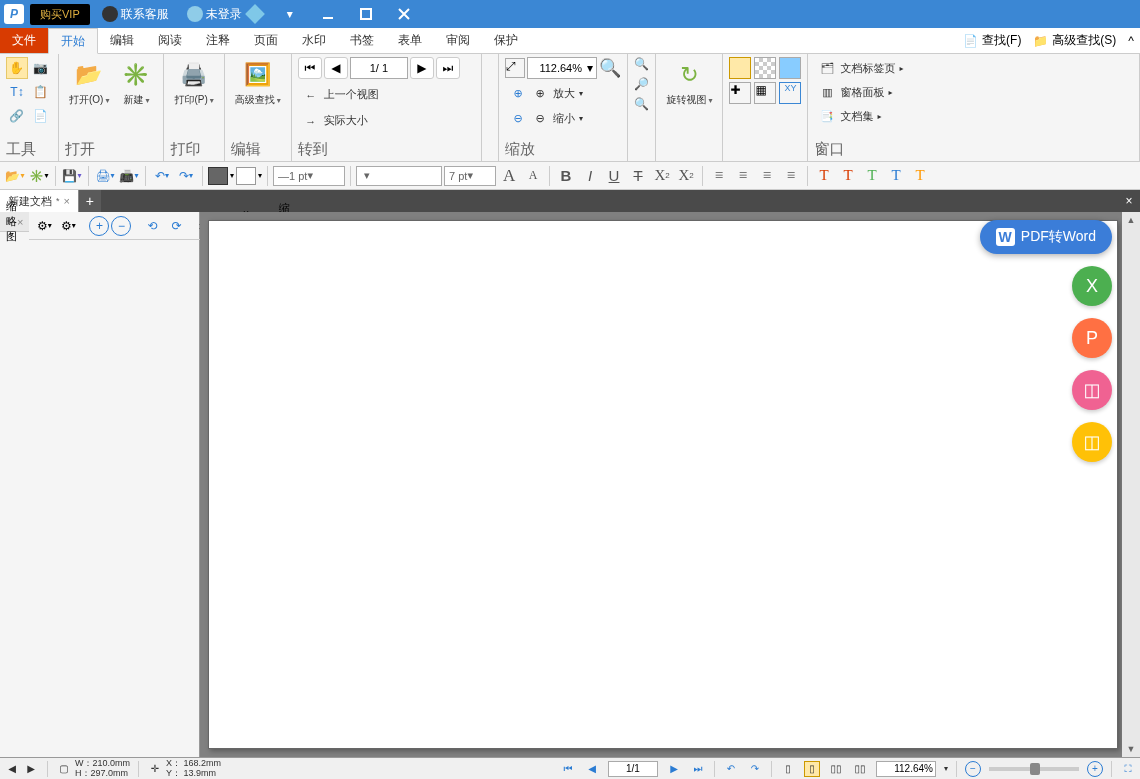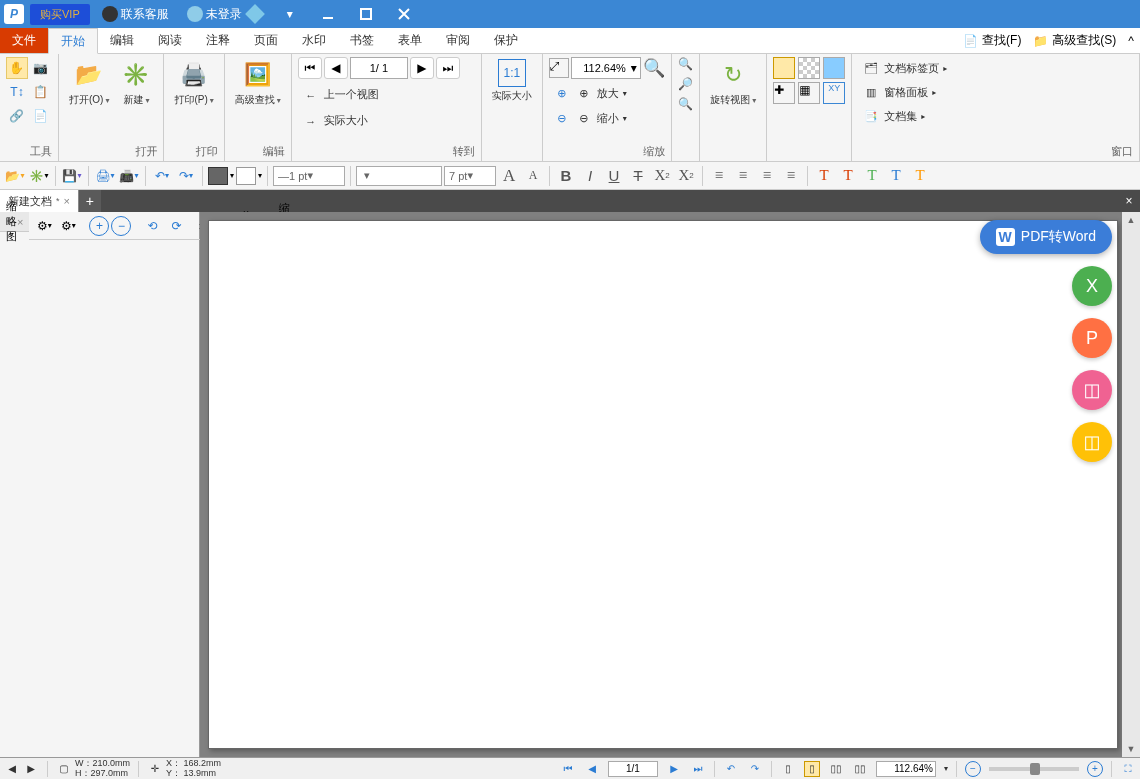--- a/index.html
+++ b/index.html
@@ -3,40 +3,40 @@
 <meta charset="utf-8">
 <style>
 * { margin:0; padding:0; box-sizing:border-box; font-family:"Microsoft YaHei",Arial,sans-serif; }
 body { width:1140px; height:779px; overflow:hidden; background:#f0f0f0; font-size:12px; }
 
 
 .titlebar { height:28px; background:#3b87d4; display:flex; align-items:center; color:#fff; padding:0 4px; }
 .titlebar .logo { width:20px; height:20px; background:#fff; border-radius:3px; display:flex; align-items:center; justify-content:center; color:#3b87d4; font-weight:bold; margin-right:6px; font-style:italic; }
 .titlebar .title { flex:1; font-size:12px; }
 .tb-right { display:flex; align-items:center; gap:6px; }
-.vip-btn { background:#1d4ed8; color:#e0b040; padding:3px 10px; border-radius:2px; font-size:11px; }
+.vip-btn { background:#000000; color:#e0b040; padding:3px 10px; border-radius:2px; font-size:11px; }
 .tb-item { display:flex; align-items:center; gap:3px; font-size:12px; padding:0 6px; }
 .tb-item .avatar { width:16px; height:16px; border-radius:50%; background:#fff; }
 .diamond { width:14px; height:14px; background:#7fc8e8; transform:rotate(45deg); display:inline-block; margin-left:3px; }
 .wctrl { width:32px; height:28px; display:flex; align-items:center; justify-content:center; }
 .wctrl svg { width:14px; height:14px; }
 
 
 .menubar { height:26px; background:#fff; display:flex; align-items:stretch; border-bottom:1px solid #ccc; }
 .menu-item { padding:0 12px; display:flex; align-items:center; font-size:12px; color:#333; }
 .menu-item.file { background:#d83b01; color:#fff; }
 .menu-item.active { background:#f5f5f5; color:#2b7cd3; border:1px solid #ccc; border-bottom:1px solid #f5f5f5; margin-bottom:-1px; }
 .menu-spacer { flex:1; }
 .menu-find { display:flex; align-items:center; padding:0 6px; gap:4px; }
 
 
 .ribbon { height:108px; background:#f5f5f5; display:flex; border-bottom:1px solid #ccc; }
 .rgroup { border-right:1px solid #ccc; padding:3px 6px 2px; display:flex; flex-direction:column; }
 .rgroup-body { flex:1; display:flex; align-items:flex-start; gap:2px; }
-.rgroup-label { font-size:11px; color:#666; text-align:right; padding-top:2px; }
+.rgroup-label { font-size:15px; color:#666; text-align:left; padding-top:2px; }
 .rbtn { display:flex; flex-direction:column; align-items:center; justify-content:flex-start; padding:2px 4px; min-width:42px; }
 .rbtn .ricon { width:32px; height:32px; display:flex; align-items:center; justify-content:center; font-size:22px; }
 .rbtn-label { font-size:10px; color:#333; margin-top:2px; white-space:nowrap; }
 .rbtn-small { display:flex; align-items:center; gap:4px; padding:2px 4px; font-size:11px; color:#333; }
 .rbtn-small .sicon { width:18px; height:18px; display:flex; align-items:center; justify-content:center; }
 .rcol { display:flex; flex-direction:column; gap:1px; }
 .rrow { display:flex; align-items:center; gap:2px; }
 .tool-grid { display:grid; grid-template-columns:repeat(2,22px); grid-auto-rows:22px; gap:2px; }
 .tool-grid .tgi { width:22px; height:22px; display:flex; align-items:center; justify-content:center; }
 .page-input { width:58px; height:22px; border:1px solid #aaa; background:#fff; text-align:center; font-size:11px; }
@@ -235,26 +235,20 @@
         </div>
       <div class="rbtn-small">
           <span class="sicon">→</span>
           <span>实际大小</span>
         </div>
     </div>
     <div class="rgroup-label">转到</div>
   </div>
 
   <div class="rgroup">
-    <div class="rgroup-body">
-      <div class="rbtn">
-        <div class="ricon" style="border:1px solid #2b7cd3;color:#2b7cd3;font-size:12px;width:28px;height:28px">1:1</div>
-        <div class="rbtn-label">实际大小</div>
-      </div>
-    </div>
     <div class="rgroup-label">&nbsp;</div>
   </div>
 
   <div class="rgroup">
     <div class="rgroup-body" style="flex-direction:column;gap:3px">
       <div class="rrow">
         <span class="sicon" style="border:1px solid #aaa;width:20px;height:20px">⤢</span>
         <div class="zoom-box">
             <input value="112.64%" style="">
             <span style="padding:0 3px">▾</span>

